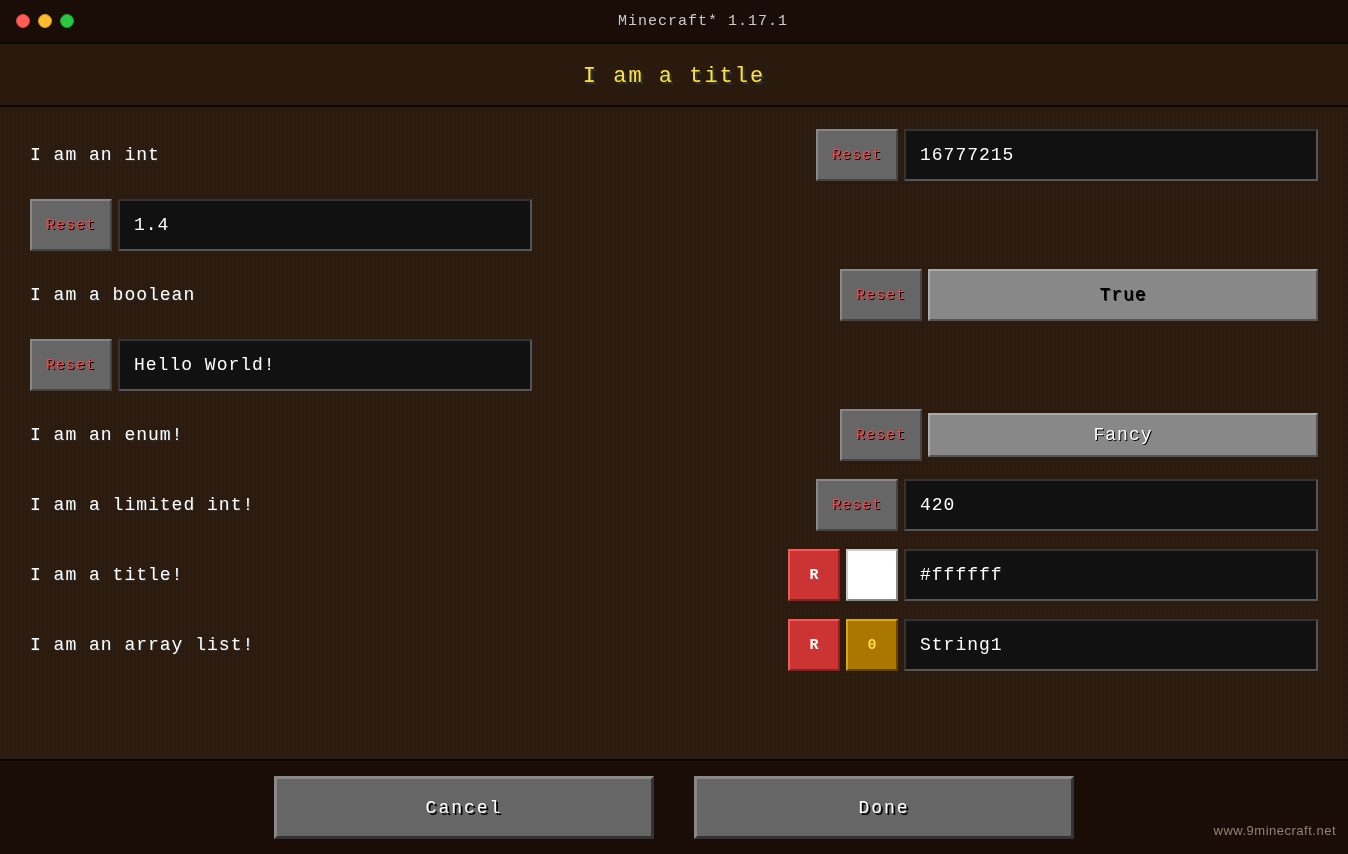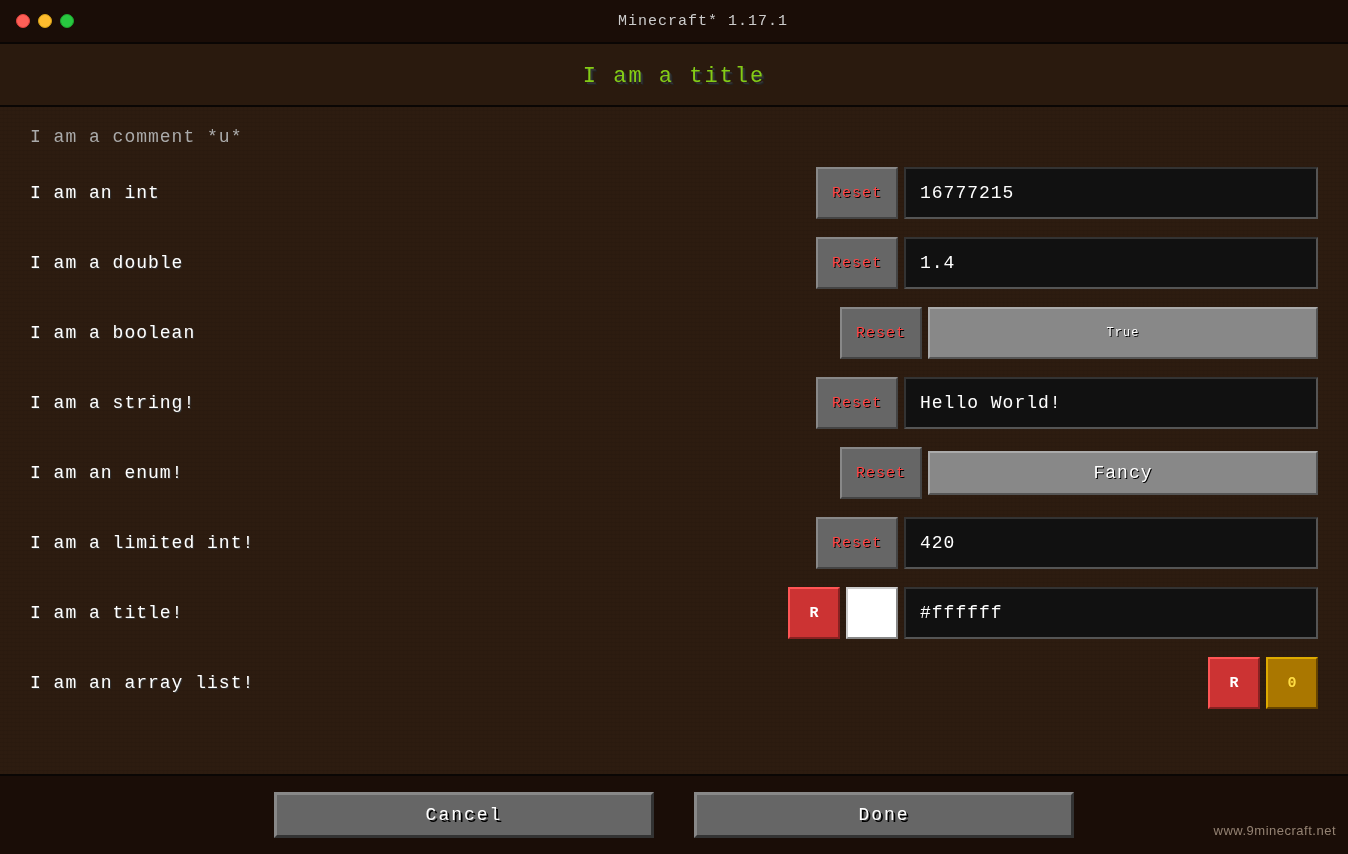--- a/index.html
+++ b/index.html
@@ -76,21 +76,21 @@
     
     .page-title-area {
       padding: 20px 0 16px 0;
       text-align: center;
       flex-shrink: 0;
       border-bottom: 2px solid #0a0604;
       background: #2a1a0e;
     }
 
     .page-title {
-      color: #84cc16;
+      color: #fde047;
       font-size: 22px;
       font-family: 'Courier New', monospace;
       letter-spacing: 2px;
       text-shadow: 2px 2px #333, 3px 3px #222;
     }
 
     
     .main-content {
       flex: 1;
       padding: 20px 30px;
@@ -231,22 +231,22 @@
       outline: none;
       letter-spacing: 1px;
     }
 
     
     .bool-toggle {
       background: #888888;
       border: 2px solid #aaaaaa;
       border-bottom-color: #555555;
       border-right-color: #555555;
-      color: #ffffff;
-      font-size: 12px;
+      color: #000000;
+      font-size: 18px;
       font-family: 'Courier New', monospace;
       padding: 10px 14px;
       height: 52px;
       width: 390px;
       cursor: pointer;
       text-align: center;
       letter-spacing: 1px;
       text-shadow: 1px 1px #000;
     }
 
@@ -263,24 +263,23 @@
       height: 44px;
       width: 390px;
       cursor: pointer;
       text-align: center;
       letter-spacing: 1px;
       text-shadow: 1px 1px #000;
     }
 
     
     .footer {
-      height: 80px;
+      height: 95px;
       background: #1a0d07;
       display: flex;
-      align-items: center;
       justify-content: center;
       gap: 40px;
       border-top: 2px solid #0a0604;
       flex-shrink: 0;
       padding: 15px 30px;
     }
 
     .footer-btn {
       background: #666666;
       border: 3px solid #888888;
@@ -323,50 +322,45 @@
     </div>
     <span class="title-bar-title">Minecraft* 1.17.1</span>
   </div>
 
   <div class="page-title-area">
     <span class="page-title">I am a title</span>
   </div>
 
   <div class="main-content">
 
-    <div class="comment-row">
-      <span class="comment-text">I am a comment *u*</span>
-    </div>
 
     <div class="config-row">
       <span class="config-label">I am an int</span>
       <div class="config-controls">
         <button class="reset-btn">Reset</button>
         <input class="config-input" type="text" value="16777215" style="">
       </div>
     </div>
 
     <div class="config-row">
-      <span class="config-label">I am a double</span>
       <div class="config-controls">
         <button class="reset-btn">Reset</button>
         <input class="config-input" type="text" value="1.4" style="">
       </div>
     </div>
 
     <div class="config-row">
       <span class="config-label">I am a boolean</span>
       <div class="config-controls">
         <button class="reset-btn">Reset</button>
         <button class="bool-toggle">True</button>
       </div>
     </div>
 
     <div class="config-row">
-      <span class="config-label">I am a string!</span>
       <div class="config-controls">
         <button class="reset-btn">Reset</button>
         <input class="config-input" type="text" value="Hello World!" style="">
       </div>
     </div>
 
     <div class="config-row">
       <span class="config-label">I am an enum!</span>
       <div class="config-controls">
         <button class="reset-btn">Reset</button>
@@ -389,20 +383,21 @@
         <button class="color-swatch-btn"></button>
         <input class="config-input" type="text" value="#ffffff" style="">
       </div>
     </div>
 
     <div class="config-row">
       <span class="config-label">I am an array list!</span>
       <div class="config-controls">
         <button class="icon-btn">R</button>
         <button class="number-badge-btn">0</button>
+        <input class="config-input" type="text" value="String1" style="">
       </div>
     </div>
 
   </div>
 
   <div class="footer">
     <button class="footer-btn">Cancel</button>
     <button class="footer-btn">Done</button>
   </div>
 

